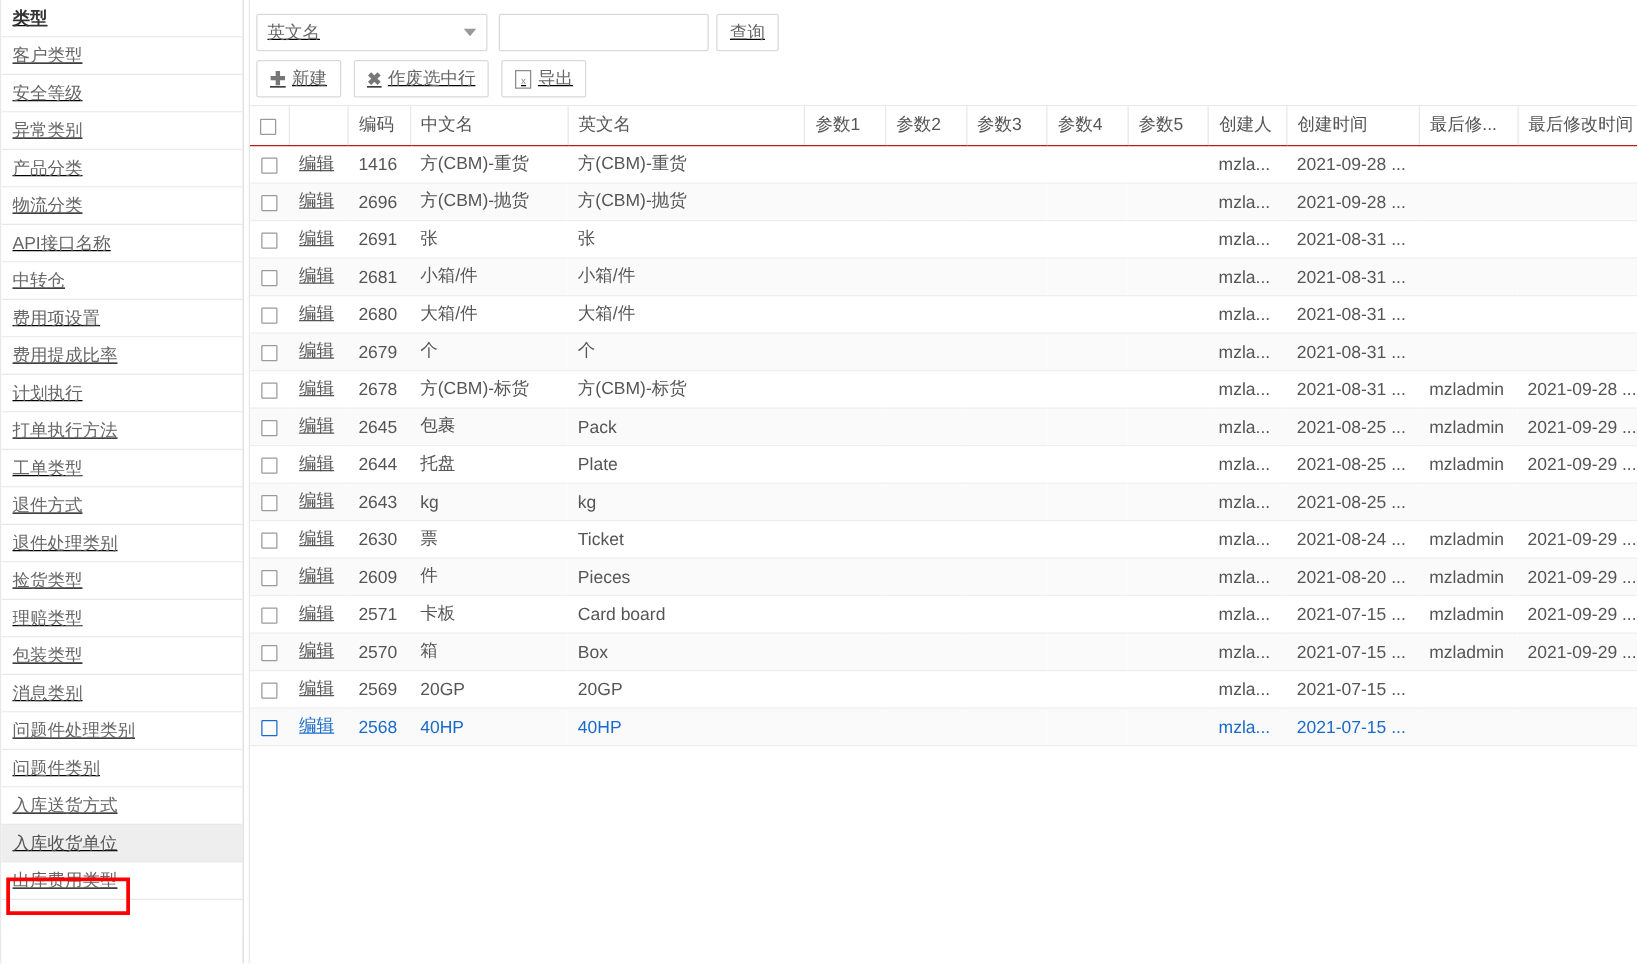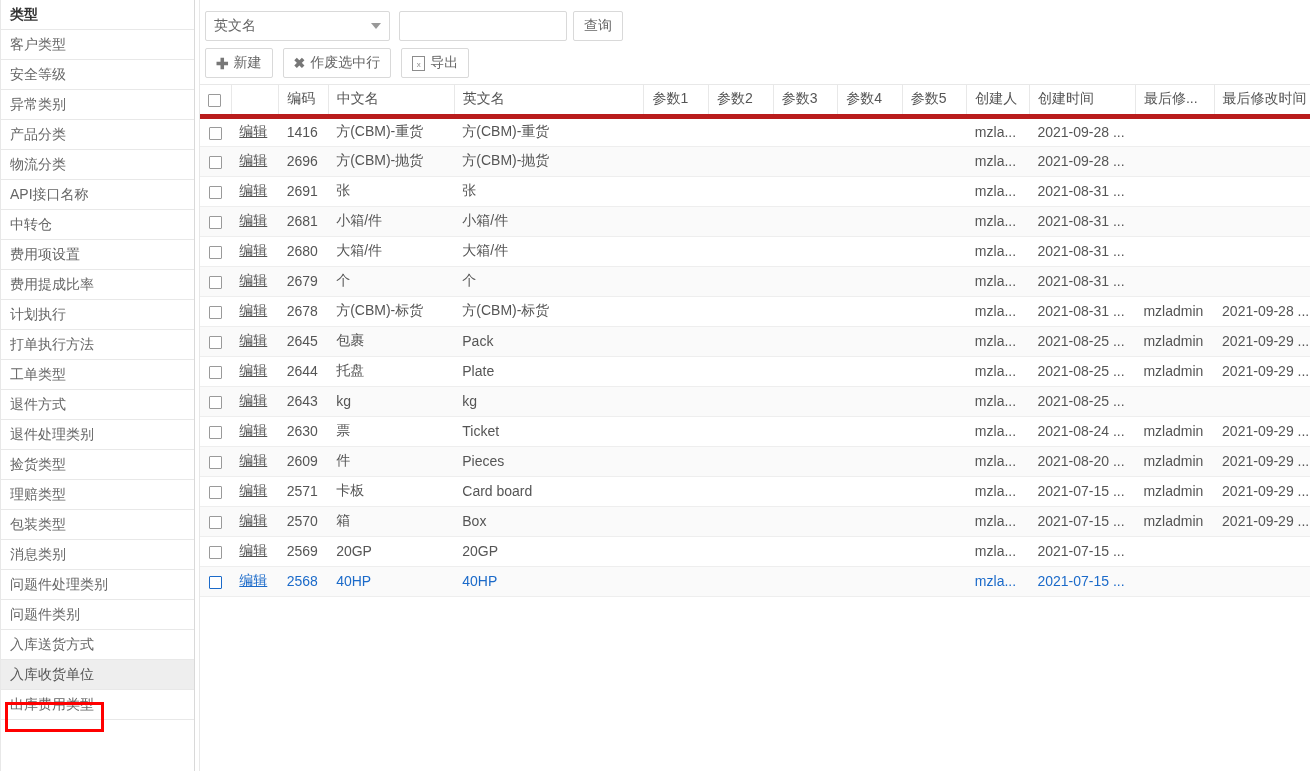--- a/index.html
+++ b/index.html
@@ -8,20 +8,21 @@
     width: 1310px; height: 771px;
     overflow: hidden;
     background: #ffffff;
     font-family: "Liberation Sans", "DejaVu Sans", sans-serif;
   }
   #app {
     position: relative;
     width: 1310px; height: 771px;
     display: flex;
     background: #ffffff;
+    text-decoration: underline;
   }
 
   
   .sidebar {
     width: 195px;
     height: 771px;
     flex: 0 0 195px;
     border-right: 1px solid #d9d9d9;
     border-left: 1px solid #e8e8e8;
     background: #ffffff;
@@ -168,21 +169,21 @@
     table-layout: fixed;
     font-size: 14px;
   }
   table.grid th {
     height: 31px;
     font-weight: normal;
     color: #555555;
     text-align: left;
     padding: 0 8px;
     background: #ffffff;
-    border-bottom: 5px solid #b91c1c;
+    border-bottom: 1px solid #b91c1c;
     border-right: 1px solid #e8e8e8;
     white-space: nowrap;
     overflow: hidden;
     font-size: 14px;
   }
   table.grid th:last-child { border-right: none; }
   table.grid td {
     height: 30px;
     padding: 0 8px;
     color: #555555;

